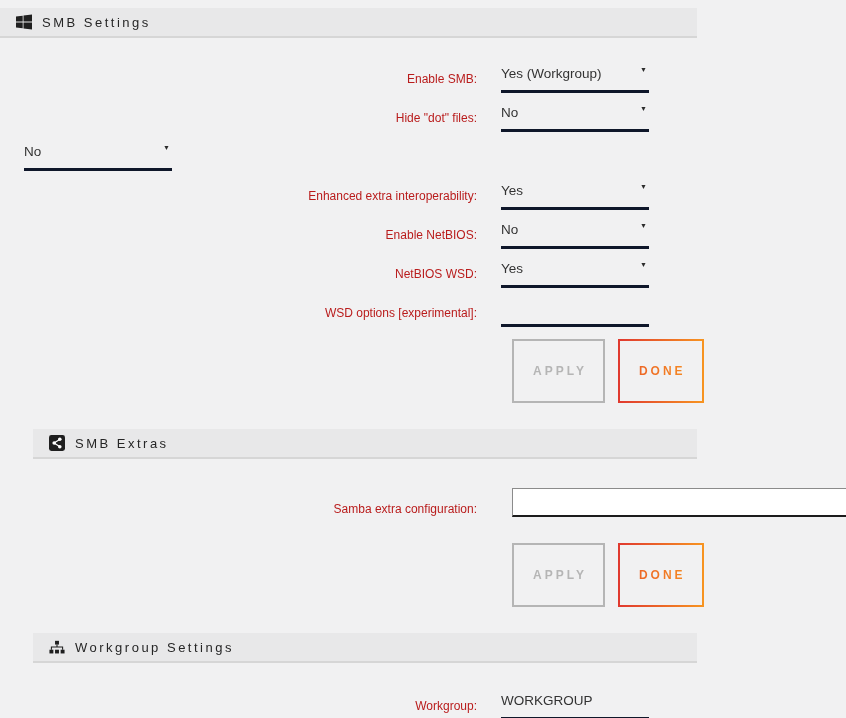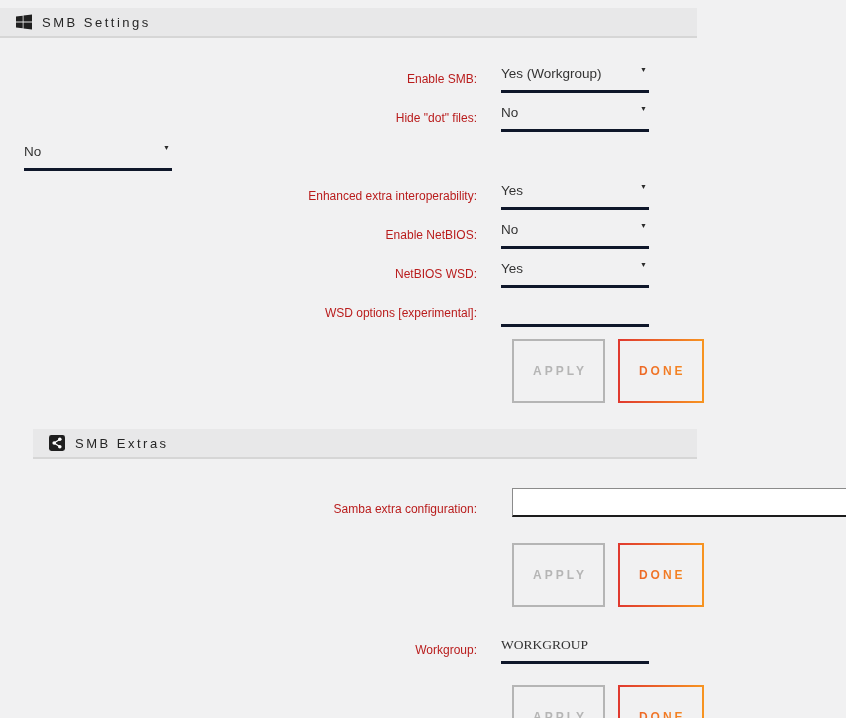--- a/index.html
+++ b/index.html
@@ -74,21 +74,21 @@
     font-size: 7px;
     color: #2b2b2b;
     padding-bottom: 8px;
     padding-right: 2px;
   }
   .field input {
     border: none;
     background: transparent;
     outline: none;
     width: 100%;
-    font-family: Liberation Serif, serif;
+    font-family: Liberation Sans, sans-serif;
     font-size: 13.5px;
     color: #333;
     padding: 0 0 5px 0;
   }
 
   
   .wide-field {
     margin-left: 35px;
     flex: 1;
   }
@@ -256,20 +256,32 @@
         <textarea style=""></textarea>
       </div>
     </div>
 
     <div class="button-row buttons-gap-2">
       <button class="btn btn-apply">APPLY</button>
       <button class="btn btn-done">DONE</button>
     </div>
   </div>
 
+  <div class="section-header sec-gap">
+    <span class="hicon">
+      <svg width="17" height="15" viewBox="0 0 18 15" fill="#1f1f1f">
+        <rect x="6.8" y="0" width="4.4" height="4.2"></rect>
+        <path d="M9 4.2 V7 M2.7 10 V7 H15.3 V10" stroke="#1f1f1f" stroke-width="1.2" fill="none"></path>
+        <rect x="0.5" y="10" width="4.4" height="4.2"></rect>
+        <rect x="6.8" y="10" width="4.4" height="4.2"></rect>
+        <rect x="13.1" y="10" width="4.4" height="4.2"></rect>
+      </svg>
+    </span>
+    <span class="htitle">Workgroup Settings</span>
+  </div>
 
   <div class="form-area form-area-3">
     <div class="form-row">
       <div class="form-label">Workgroup:</div>
       <div class="field">
         <input type="text" value="WORKGROUP" style="">
       </div>
     </div>
 
     <div class="button-row buttons-gap-3">

